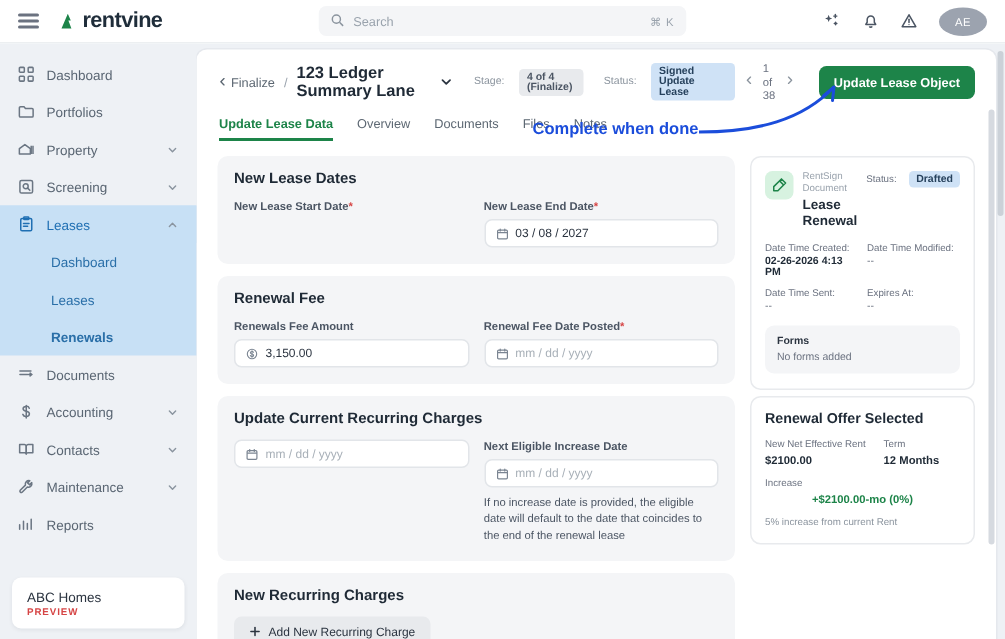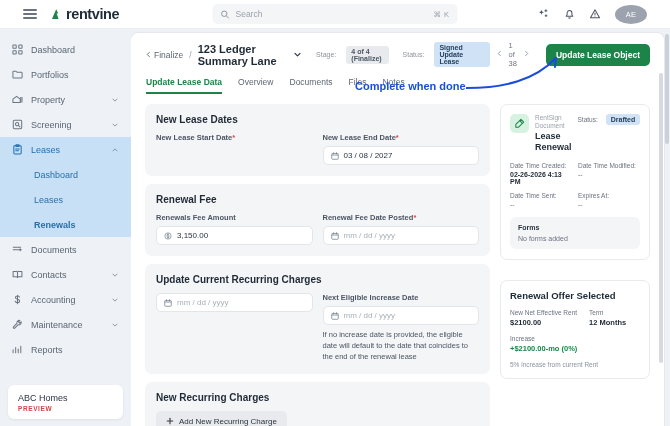--- a/index.html
+++ b/index.html
@@ -9,21 +9,21 @@
     background: #ffffff;
     overflow: hidden;
   }
   .app { position: relative; width: 670px; height: 426px; display: flex; flex-direction: column; }
 
   
   .topbar {
     height: 29px; min-height: 29px;
     background: #ffffff;
     display: flex; align-items: center;
-    padding: 0 23px;
+    padding: 0 12px;
     border-bottom: 1px solid #eceff1;
     position: relative;
   }
   .hamburger { width: 14px; display: flex; flex-direction: column; gap: 2.5px; cursor: pointer; }
   .hamburger span { display:block; height: 1.5px; background: #6b7280; border-radius: 1px; }
   .brand { display: flex; align-items: center; gap: 3px; margin-left: 12px; }
   .brand-mark { width: 14px; height: 14px; position: relative; }
   .brand-text { font-size: 14.5px; font-weight: 700; color: #1f2d3a; letter-spacing: -0.4px; }
 
   .searchwrap {
@@ -115,21 +115,21 @@
     margin-left: 10px; white-space: nowrap;
     font-family: "Liberation Sans", sans-serif;
   }
 
   .tabs { display: flex; gap: 16px; margin-top: 9px; padding-left: 1px; }
   .tab { font-size: 8.5px; color: #5c6772; padding-bottom: 5px; cursor: pointer; white-space: nowrap; }
   .tab.active { color: #1d8449; font-weight: 600; border-bottom: 2px solid #1d8449; }
 
   .content { flex: 1; display: flex; gap: 10px; padding: 10px 14px 0 14px; overflow: hidden; }
   .col-left { flex: 1; display: flex; flex-direction: column; gap: 8px; }
-  .col-right { width: 150px; min-width: 150px; display: flex; flex-direction: column; gap: 20px; }
+  .col-right { width: 150px; min-width: 150px; display: flex; flex-direction: column; gap: 4px; }
 
   .card { background: #f4f5f7; border-radius: 7px; padding: 10px 11px 11px 11px; }
   .card-title { font-size: 10px; font-weight: 700; color: #1f2a36; margin-bottom: 8px; }
   .field-row { display: flex; gap: 10px; }
   .field { flex: 1; min-width: 0; }
   .field-label { font-size: 7.5px; color: #4b5563; font-weight: 600; margin-bottom: 4px; display: block; }
   .req { color: #d64545; }
   .input {
     height: 19px; background: #ffffff; border: 1px solid #e2e5e9; border-radius: 5px;
     display: flex; align-items: center; gap: 5px; padding: 0 7px;
@@ -165,21 +165,21 @@
 
   .forms-box { background: #f4f5f7; border-radius: 6px; padding: 7px 8px; margin-top: 9px; }
   .forms-title { font-size: 7px; color: #2b3440; font-weight: 600; }
   .forms-empty { font-size: 7px; color: #6b7280; margin-top: 4px; }
 
   .rc2-title { font-size: 9.5px; font-weight: 700; color: #1f2a36; }
   .offer-grid { display: flex; gap: 12px; margin-top: 8px; }
   .o-k { font-size: 6.5px; color: #6b7280; }
   .o-v { font-size: 7.5px; color: #1f2a36; font-weight: 700; margin-top: 2px; }
   .inc-k { font-size: 6.5px; color: #6b7280; margin-top: 8px; }
-  .inc-v { font-size: 7.5px; color: #1d8449; font-weight: 700; margin-top: 2px; }
+  .inc-v { font-size: 7.5px; color: #1d8449; font-weight: 700; margin-top: 2px; text-align: center; }
   .inc-note { font-size: 6.5px; color: #8b949e; margin-top: 8px; }
 
   
   .anno-text {
     position: absolute; left: 355px; top: 80px;
     font-size: 11px; font-weight: 700; color: #1b4ddb;
     z-index: 40; pointer-events: none; white-space: nowrap;
   }
   .anno-svg { position: absolute; left: 0; top: 0; width: 670px; height: 426px; z-index: 39; pointer-events: none; }
 
@@ -336,41 +336,41 @@
             <line x1="1.4" y1="3.6" x2="9.4" y2="3.6"></line>
               <line x1="1.4" y1="6.2" x2="7" y2="6.2"></line>
               <path d="M7.6 6.2 l2.2 0 M8.8 5.2 l1.2 1 l-1.2 1"></path>
           </svg>
         </span>
         <span class="lbl">Documents</span>
       </div>
 
       <div class="nav-item">
         <span class="ic">
-          <svg width="11" height="11" viewBox="0 0 12 12" fill="none" stroke="currentColor" stroke-width="1.1" stroke-linejoin="round">
-            <path d="M1.2 2.6 h3.2 a1.4 1.4 0 0 1 1.6 1.4 v5.4 a1.2 1.2 0 0 0-1.2-0.9 H1.2 Z"></path>
-            <path d="M10.8 2.6 H7.6 a1.4 1.4 0 0 0-1.6 1.4 v5.4 a1.2 1.2 0 0 1 1.2-0.9 h3.6 Z"></path>
-          </svg>
-        </span>
-        <span class="lbl">Contacts</span>
+          <svg width="11" height="11" viewBox="0 0 12 12" fill="none" stroke="currentColor" stroke-width="1.1" stroke-linecap="round">
+            <line x1="6" y1="1.4" x2="6" y2="10.6"></line>
+              <path d="M8.2 3.4 a2.1 2.1 0 0 0-2.2-1.3 c-1.4 0-2.3 0.7-2.3 1.8 c0 2.4 4.6 1.2 4.6 3.6 c0 1.1-1 1.9-2.4 1.9 a2.4 2.4 0 0 1-2.4-1.5"></path>
+          </svg>
+        </span>
+        <span class="lbl">Accounting</span>
         <span class="chev">
           <svg width="8" height="8" viewBox="0 0 10 10" fill="none" stroke="currentColor" stroke-width="1.2" stroke-linecap="round" stroke-linejoin="round">
               <path d="M2.4 3.8 L5 6.4 L7.6 3.8"></path>
             </svg>
         </span>
       </div>
 
       <div class="nav-item">
         <span class="ic">
-          <svg width="11" height="11" viewBox="0 0 12 12" fill="none" stroke="currentColor" stroke-width="1.1" stroke-linecap="round">
-            <line x1="6" y1="1.4" x2="6" y2="10.6"></line>
-              <path d="M8.2 3.4 a2.1 2.1 0 0 0-2.2-1.3 c-1.4 0-2.3 0.7-2.3 1.8 c0 2.4 4.6 1.2 4.6 3.6 c0 1.1-1 1.9-2.4 1.9 a2.4 2.4 0 0 1-2.4-1.5"></path>
-          </svg>
-        </span>
-        <span class="lbl">Accounting</span>
+          <svg width="11" height="11" viewBox="0 0 12 12" fill="none" stroke="currentColor" stroke-width="1.1" stroke-linejoin="round">
+            <path d="M1.2 2.6 h3.2 a1.4 1.4 0 0 1 1.6 1.4 v5.4 a1.2 1.2 0 0 0-1.2-0.9 H1.2 Z"></path>
+            <path d="M10.8 2.6 H7.6 a1.4 1.4 0 0 0-1.6 1.4 v5.4 a1.2 1.2 0 0 1 1.2-0.9 h3.6 Z"></path>
+          </svg>
+        </span>
+        <span class="lbl">Contacts</span>
         <span class="chev">
           <svg width="8" height="8" viewBox="0 0 10 10" fill="none" stroke="currentColor" stroke-width="1.2" stroke-linecap="round" stroke-linejoin="round">
               <path d="M2.4 3.8 L5 6.4 L7.6 3.8"></path>
             </svg>
         </span>
       </div>
 
       <div class="nav-item">
         <span class="ic">
           <svg width="11" height="11" viewBox="0 0 12 12" fill="none" stroke="currentColor" stroke-width="1.1" stroke-linecap="round" stroke-linejoin="round">

